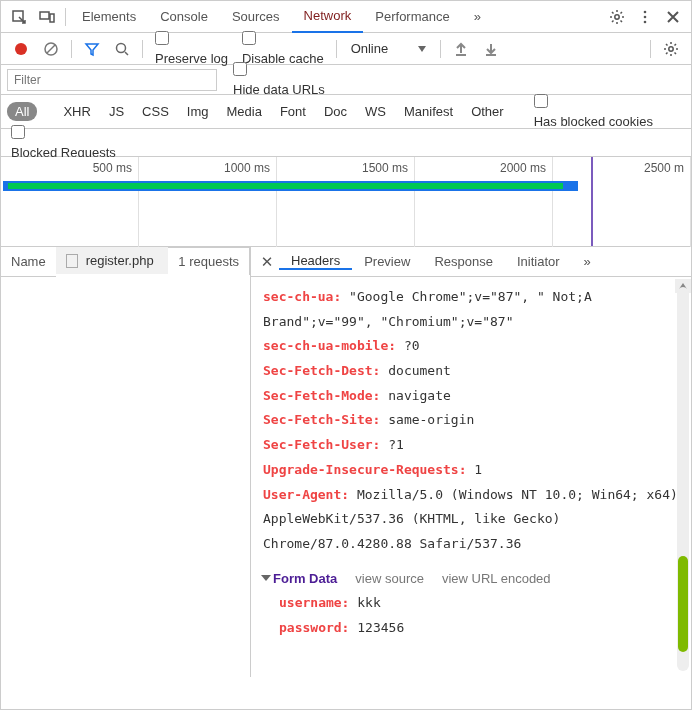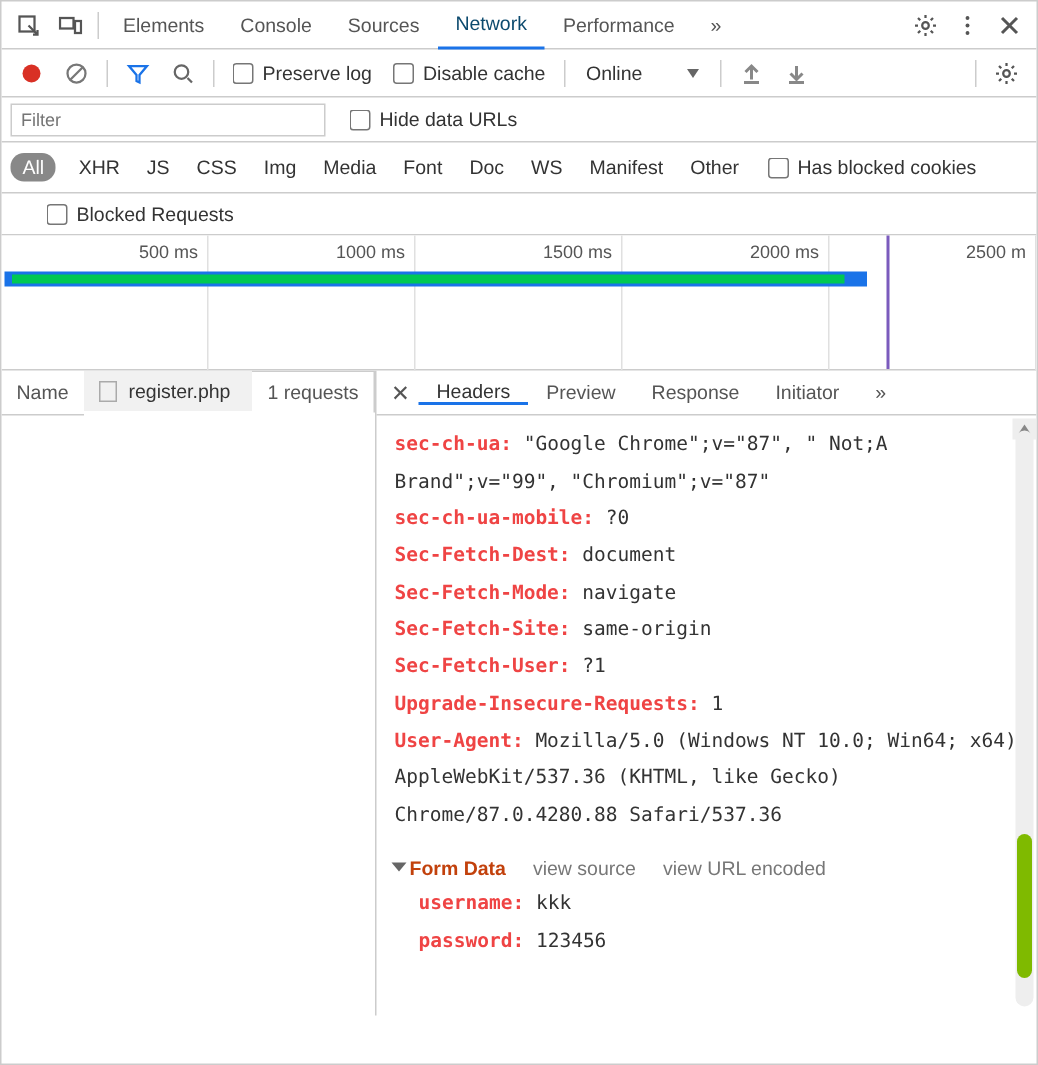--- a/index.html
+++ b/index.html
@@ -2,35 +2,35 @@
 <html><head>
 <meta charset="utf-8">
 <style>
 * { box-sizing: border-box; margin: 0; padding: 0; }
 body { font-family: "Segoe UI", Arial, sans-serif; font-size: 13px; color: #333; background: #fff; width: 692px; height: 710px; overflow: hidden; border: 1px solid #ccc; }
 .row { display: flex; align-items: center; }
 .topbar { height: 32px; border-bottom: 1px solid #ccc; padding: 0 4px; }
 .icon-btn { width: 28px; height: 28px; display: flex; align-items: center; justify-content: center; color: #555; cursor: pointer; }
 .vsep { width: 1px; height: 18px; background: #ccc; margin: 0 4px; }
 .tab { padding: 0 12px; height: 32px; display: flex; align-items: center; color: #555; cursor: pointer; }
-.tab.active { color: #0c4a6e; border-bottom: 2px solid #1a73e8; }
+.tab.active { color: #7f1d1d; border-bottom: 2px solid #1a73e8; }
 .spacer { flex: 1; }
 .netbar { height: 32px; border-bottom: 1px solid #ccc; padding: 0 6px; gap: 2px; }
 .rec { width: 12px; height: 12px; border-radius: 50%; background: #d93025; }
 .svg { width: 16px; height: 16px; }
-.chk { display: flex; align-items: center; gap: 6px; margin: 0 6px; }
+.chk { display: flex; gap: 6px; margin: 0 6px; flex-direction: column; }
 .chk input { width: 14px; height: 14px; }
 .select { display: flex; align-items: center; gap: 30px; padding: 0 8px; color: #333; }
 .tri { border-left: 4px solid transparent; border-right: 4px solid transparent; border-top: 6px solid #666; }
 .filterbar { height: 30px; border-bottom: 1px solid #ccc; display: flex; align-items: center; }
 .filter-input { width: 210px; height: 22px; margin-left: 6px; border: 1px solid #ccc; padding: 0 6px; font-size: 12px; }
-.typerow { height: 34px; border-bottom: 1px solid #ccc; padding: 0 6px; gap: 6px; }
+.typerow { height: 34px; border-bottom: 1px solid #ccc; padding: 0 6px; gap: 17px; }
 .pill { background: #888; color: #fff; border-radius: 9px; padding: 2px 8px; font-size: 13px; }
 .ftype { color: #333; padding: 0 3px; cursor: pointer; }
-.blockedrow { height: 28px; border-bottom: 1px solid #ccc; padding: 0 24px; }
+.blockedrow { height: 28px; border-bottom: 1px solid #ccc; padding: 0 4px; }
 .timeline { height: 90px; border-bottom: 1px solid #ccc; position: relative; background: #fff; }
 .tgrid { position: absolute; top: 0; left: 0; right: 0; height: 24px; display: flex; color: #555; font-size: 12px; }
 .tcell { flex: 1; border-right: 1px solid #e0e0e0; text-align: right; padding-right: 6px; padding-top: 4px; height: 90px; }
 .bar { position: absolute; top: 24px; left: 2px; height: 10px; }
 .bar .blue { height: 100%; background: #1a73e8; width: 575px; }
 .bar .green { position: absolute; top: 2px; left: 5px; height: 6px; width: 555px; background: #00c853; }
 .vline { position: absolute; top: 0; bottom: 0; width: 2px; background: #7b5bbd; left: 590px; }
 .split { display: flex; height: 430px; }
 .leftpane { width: 250px; border-right: 1px solid #ccc; display: flex; }
 .colhead { height: 30px; border-bottom: 1px solid #ccc; display: flex; align-items: center; padding: 0 10px; color: #555; }
@@ -40,21 +40,21 @@
 .rightpane { flex: 1; display: flex; flex-direction: column; position: relative; }
 .dtabs { height: 30px; border-bottom: 1px solid #ccc; display: flex; align-items: center; padding: 0 4px; }
 .dtab { padding: 0 12px; height: 16px; display: flex; align-items: center; color: #555; cursor: pointer; }
 .dtab.active { color: #333; border-bottom: 2px solid #1a73e8; }
 .closex { width: 24px; display: flex; justify-content: center; color: #555; cursor: pointer; font-size: 15px; }
 .content { flex: 1; overflow: auto; padding: 8px 12px; font-family: Consolas, monospace; font-size: 13px; line-height: 1.9; }
 .hdr { display: block; }
 .hdr b { font-weight: bold; color: #ef4444; }
 .hdr span.v { color: #333; }
 .section { display: flex; align-items: center; gap: 18px; margin-top: 10px; font-family: "Segoe UI", Arial, sans-serif; }
-.section .s-title { font-weight: bold; color: #c2410c; }
+.section .s-title { font-weight: bold; color: #4c1d95; }
 .section .s-link { color: #777; cursor: pointer; }
 .tri-r { display: inline-block; border-top: 5px solid transparent; border-bottom: 5px solid transparent; border-left: 6px solid #666; transform: rotate(90deg); margin-right: 4px; }
 .scrollbar { position: absolute; right: 2px; top: 40px; bottom: 6px; width: 12px; }
 .sb-track { width: 100%; height: 100%; background: #eee; border-radius: 6px; position: relative; }
 .sb-thumb { position: absolute; left: 1px; right: 1px; top: 70%; height: 25%; background: #7fba00; border-radius: 5px; }
 .sb-arrow { position: absolute; right: 0; width: 16px; height: 14px; background: #eee; display: flex; align-items: center; justify-content: center; }
 .statusbar { height: 28px; border-top: 1px solid #ccc; display: flex; align-items: center; color: #555; }
 .statusbar .cell { padding: 0 10px; border-right: 1px solid #ccc; height: 100%; display: flex; align-items: center; }
 .arrow-up { stroke: #888; fill: none; stroke-width: 2; }
 </style>

